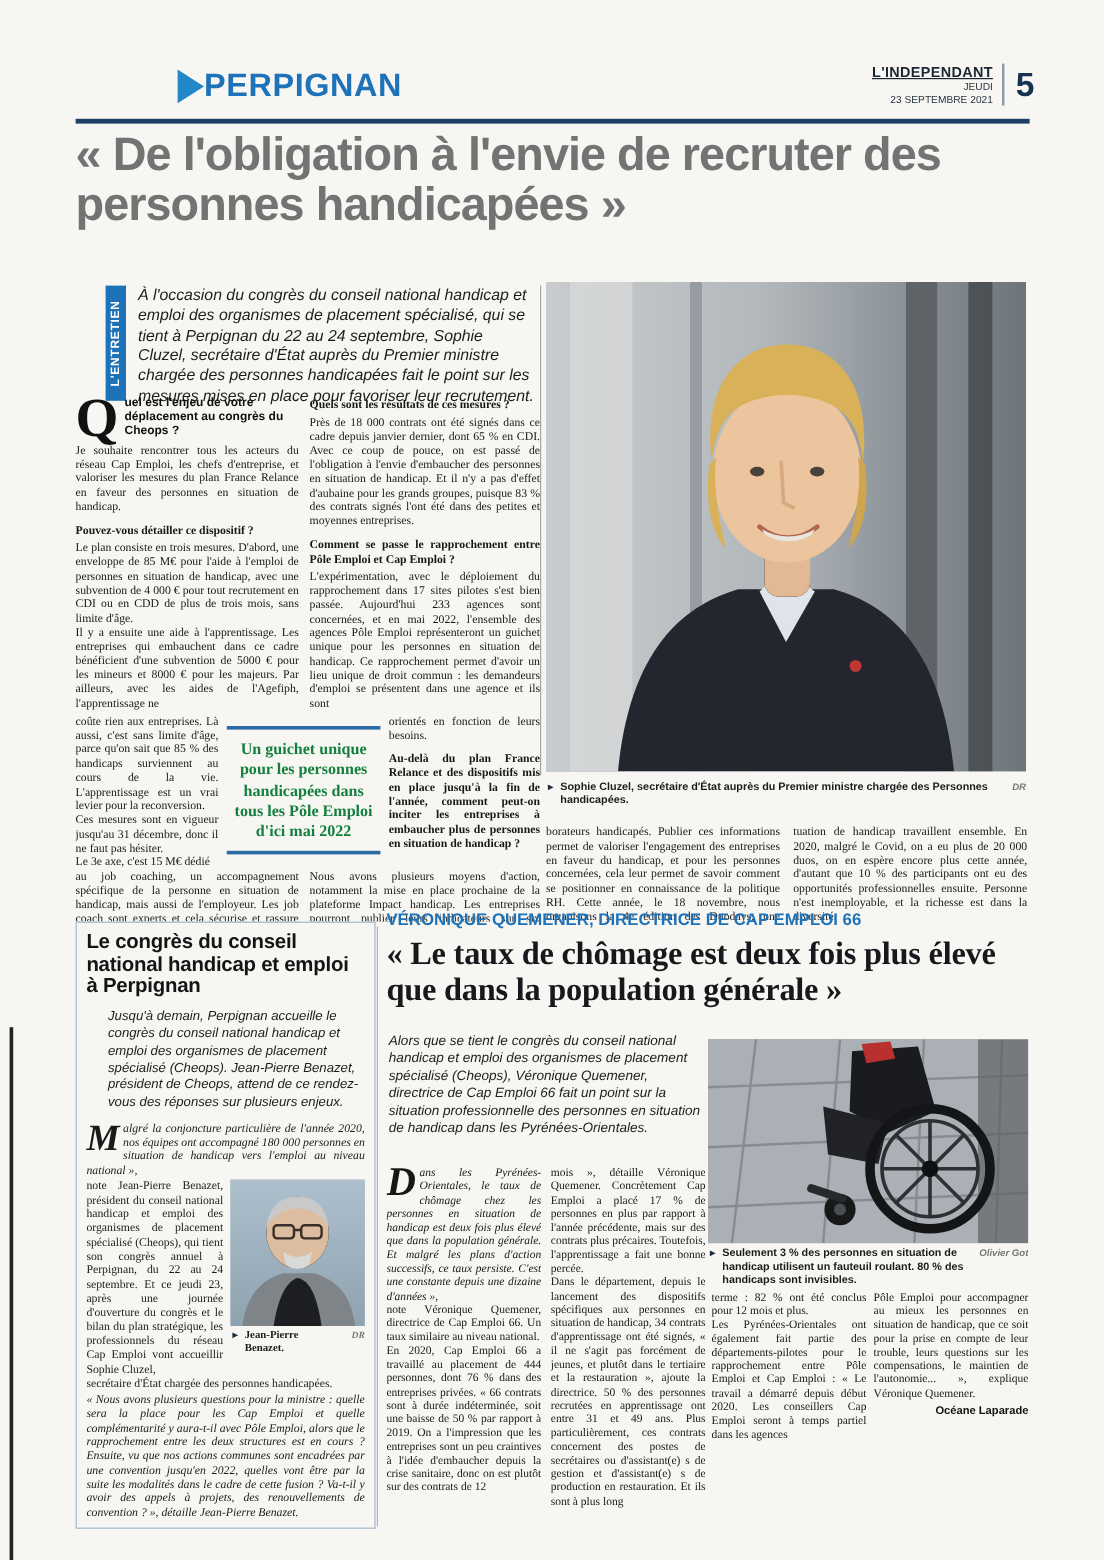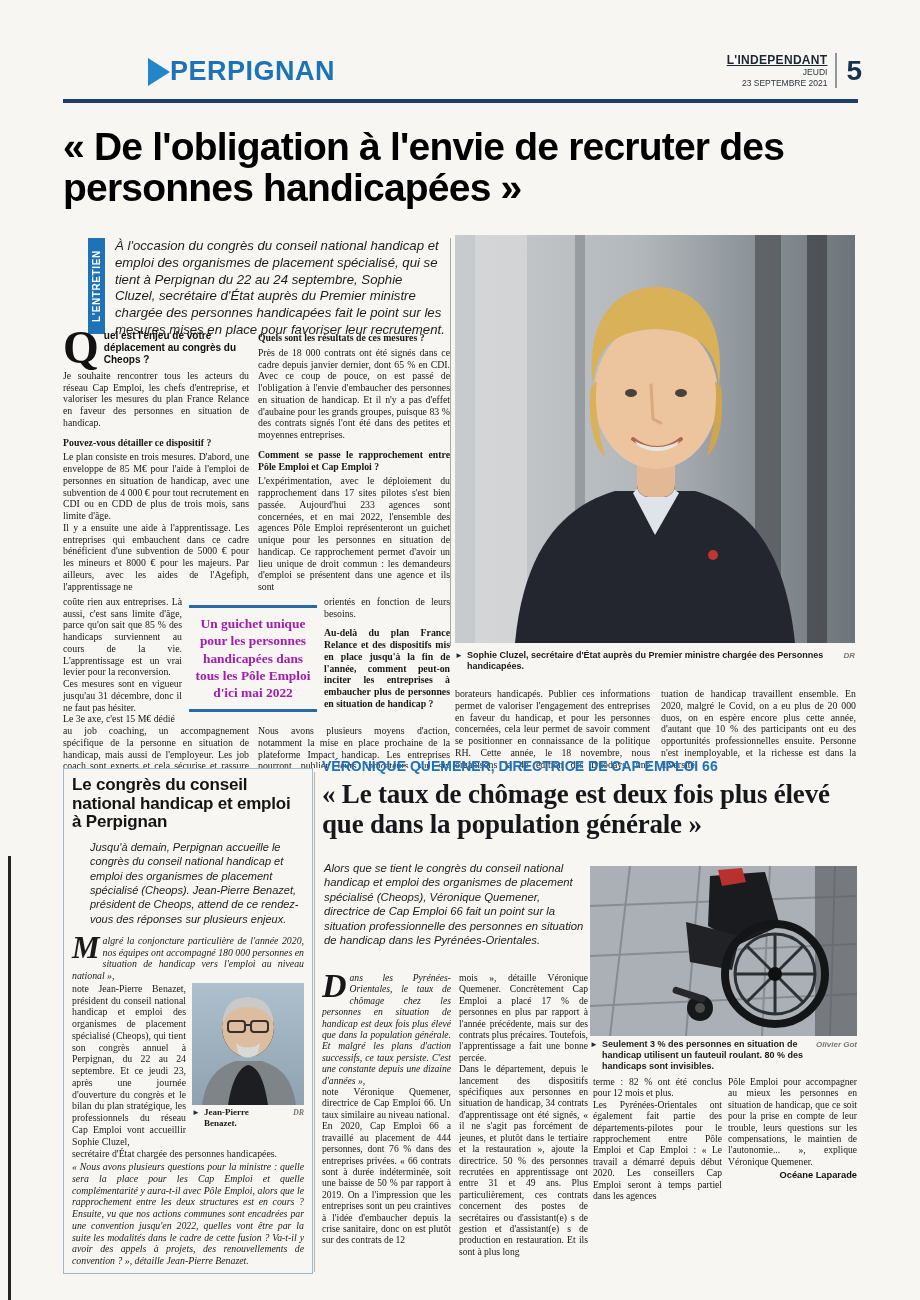--- a/index.html
+++ b/index.html
@@ -14,21 +14,21 @@
   .hdr-triangle { width:0; height:0; border-left:22px solid #2187c8; border-top:14px solid transparent; border-bottom:14px solid transparent; }
   .hdr-section-title { font-size:27px; font-weight:bold; color:#1e73b8; letter-spacing:.5px; }
   .hdr-rule { position:absolute; left:63px; right:62px; top:99px; height:4px; background:#1d3f66; }
   .hdr-right { position:absolute; right:58px; top:53px; display:flex; align-items:stretch; }
   .hdr-masthead-block { text-align:right; color:#1c2733; padding-right:8px; }
   .hdr-masthead { font-size:12px; font-weight:bold; text-decoration:underline; letter-spacing:.3px; }
   .hdr-day, .hdr-date { font-size:8.5px; line-height:1.25; color:#2a3540; }
   .hdr-pageno { font-size:28px; font-weight:bold; color:#16324f; border-left:2px solid #8b99a6; padding-left:9px; display:flex; align-items:center; }
   
   .kicker { position:absolute; left:63px; top:110px; font-size:14px; font-weight:bold; color:#1e73b8; letter-spacing:.2px; }
-  .headline { position:absolute; left:63px; top:127px; width:800px; font-size:39px; line-height:1.04; font-weight:bold; color:#000000; letter-spacing:-.8px; }
+  .headline { position:absolute; left:63px; top:110px; width:800px; font-size:39px; line-height:1.04; font-weight:bold; color:#737373; letter-spacing:-.8px; }
   .intro-wrap { position:absolute; left:88px; top:238px; width:358px; display:flex; gap:10px; }
   .tag-vert {
     background:#1e73b8; color:#fff; font-size:10px; font-weight:bold; letter-spacing:.6px;
     writing-mode:vertical-rl; transform:rotate(180deg); padding:8px 3px; height:96px; align-self:flex-start; text-align:center;
   }
   .intro-text { font-style:italic; font-size:13.2px; line-height:1.27; color:#1d1d1d; }
   .vert-divider-main { position:absolute; left:450px; top:238px; width:1px; height:408px; background:#a6a6a6; }
   
   .main-photo { position:absolute; left:455px; top:235px; width:400px; height:408px; overflow:hidden; background:#aeb4b8; }
   .caption { display:flex; align-items:baseline; gap:4px; font-size:9px; font-weight:bold; color:#1b1b1b; line-height:1.2; }
@@ -41,21 +41,21 @@
   .rowA, .rowC { display:flex; gap:9px; }
   .rowB { display:flex; gap:7px; margin-top:3px; }
   .cA { flex:0 0 186px; } .cB { flex:1; }
   .cAn { flex:0 0 119px; } .cBn { flex:1; }
   .q { font-family:"Liberation Sans", sans-serif; font-weight:bold; font-size:10px; line-height:1.18; text-align:left; margin:8px 0 3px; color:#0f0f0f; }
   .qa-row { display:flex; gap:5px; align-items:flex-start; margin-bottom:4px; }
   .dropQ { font-family:"Liberation Serif", serif; font-size:46px; line-height:.78; font-weight:bold; color:#111; }
   .pullquote {
     flex:0 0 128px; align-self:flex-start; margin-top:9px;
     font-family:"Liberation Serif", serif; font-weight:bold; font-size:13.4px; line-height:1.3;
-    color:#a21caf; text-align:center; padding:7px 1px;
+    color:#15803d; text-align:center; padding:7px 1px;
     border-top:3px solid #2a6ba6; border-bottom:3px solid #2a6ba6;
   }
   .undercols { position:absolute; left:455px; top:688px; width:401px; height:80px; overflow:hidden; display:flex; gap:11px; }
   .undercols > div { flex:1; }
   .byline { font-family:"Liberation Sans", sans-serif; font-weight:bold; font-size:9.3px; text-align:right; margin-top:3px; color:#111; }
   
   .congress-box { position:absolute; left:63px; top:768px; width:250px; height:506px; border:1px solid #9fb9cf; background:#f7f6f3; overflow:hidden; }
   .box-kicker { background:#1e73b8; color:#fff; font-size:12.5px; font-weight:bold; padding:3px 7px; letter-spacing:.2px; }
   .box-head { font-size:17px; line-height:1.1; color:#141414; margin:7px 8px 4px; letter-spacing:-.2px; }
   .box-intro { font-style:italic; font-size:11px; line-height:1.3; margin:8px 10px 9px 26px; color:#1c1c1c; }

